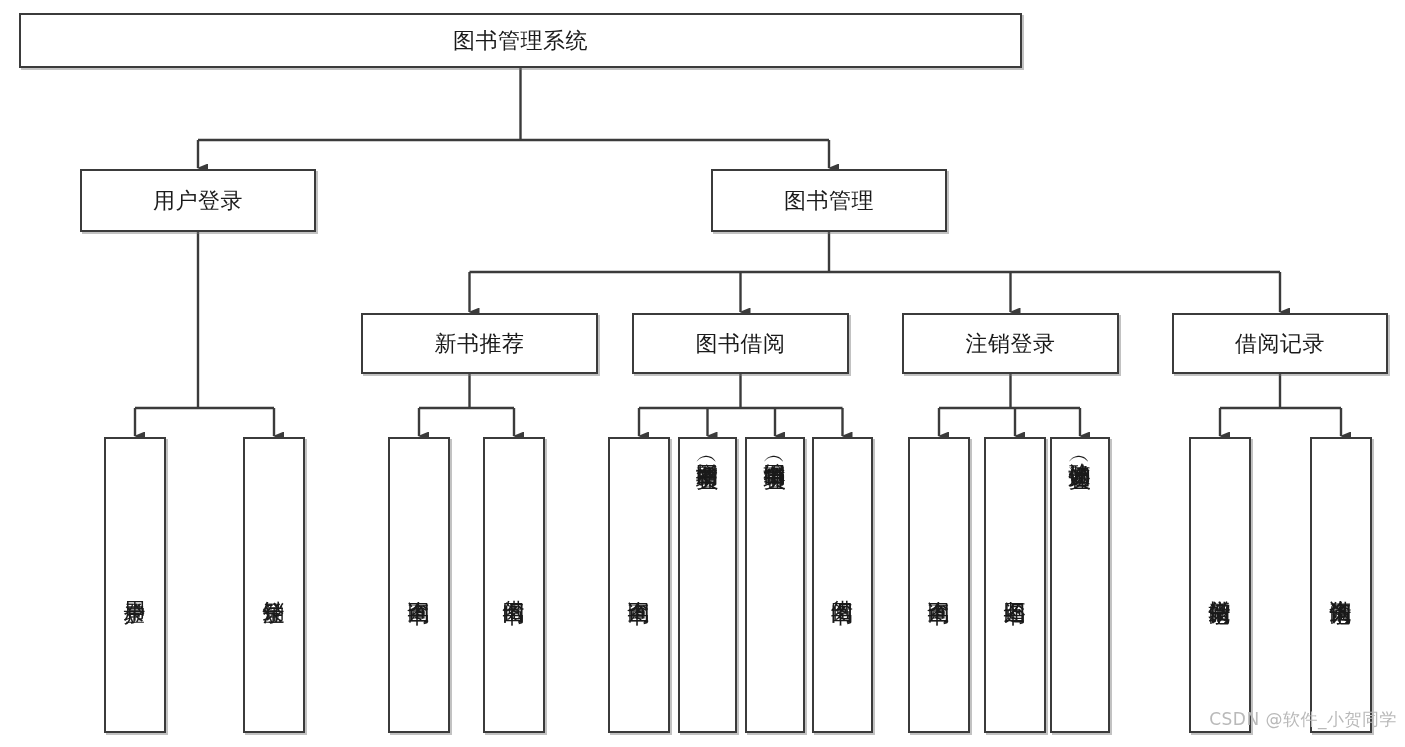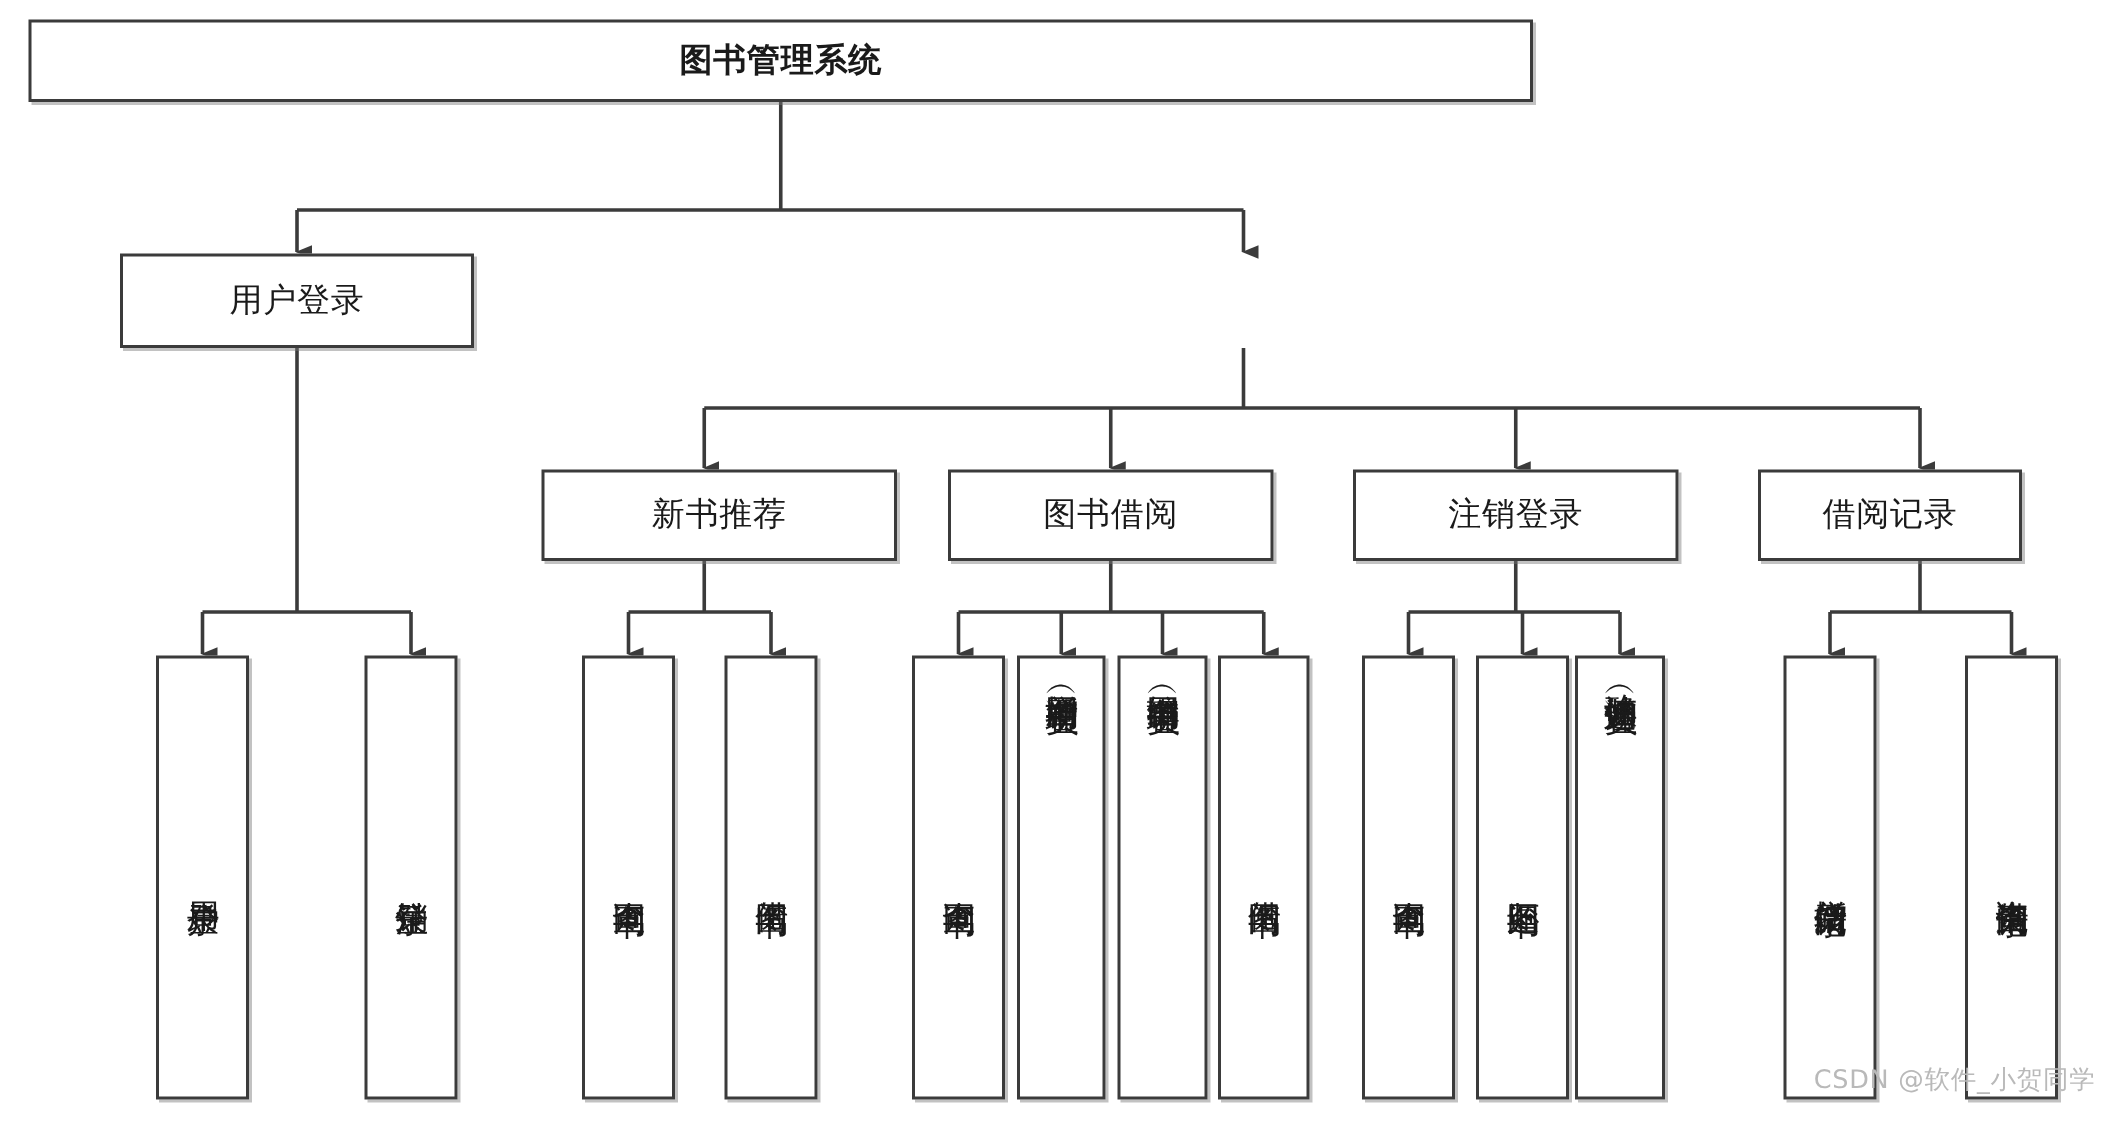--- a/index.html
+++ b/index.html
@@ -114,38 +114,41 @@
         <path d="M939,408 L939,436" marker-end="url(#arrow)"></path>
         <path d="M1015,408 L1015,436" marker-end="url(#arrow)"></path>
         <path d="M1080,408 L1080,436" marker-end="url(#arrow)"></path>
         <path d="M1280,374 L1280,408"></path>
         <path d="M1220,408 L1341,408"></path>
         <path d="M1220,408 L1220,436" marker-end="url(#arrow)"></path>
         <path d="M1341,408 L1341,436" marker-end="url(#arrow)"></path>
       </g>
   </svg>
 
-  <div class="node horiz" style="left: 19px; top: 13px; width: 1003px; height: 55px; font-weight: bold;">
+  <div class="node horiz" style="left: 19px; top: 13px; width: 1003px; height: 55px;">
     <span class="label">图书管理系统</span>
   </div>
 
   <div class="node horiz" style="left: 80px; top: 169px; width: 236px; height: 63px;">
     <span class="label">用户登录</span>
+  </div>
+  <div class="node horiz" style="left: 711px; top: 169px; width: 236px; height: 63px;">
+    <span class="label">图书管理</span>
   </div>
 
   <div class="node horiz" style="left: 361px; top: 313px; width: 237px; height: 61px;">
     <span class="label">新书推荐</span>
   </div>
   <div class="node horiz" style="left: 632px; top: 313px; width: 217px; height: 61px;">
     <span class="label">图书借阅</span>
   </div>
   <div class="node horiz" style="left: 902px; top: 313px; width: 217px; height: 61px;">
     <span class="label">注销登录</span>
   </div>
-  <div class="node horiz" style="left: 1172px; top: 313px; width: 176px; height: 61px;">
+  <div class="node horiz" style="left: 1172px; top: 313px; width: 216px; height: 61px;">
     <span class="label">借阅记录</span>
   </div>
 
   <div class="node vert mid" style="left: 104px; top: 437px; width: 62px; height: 296px;">
     <span class="label">用户登录</span>
   </div>
   <div class="node vert mid" style="left: 243px; top: 437px; width: 62px; height: 296px;">
     <span class="label">注销登录</span>
   </div>
 

